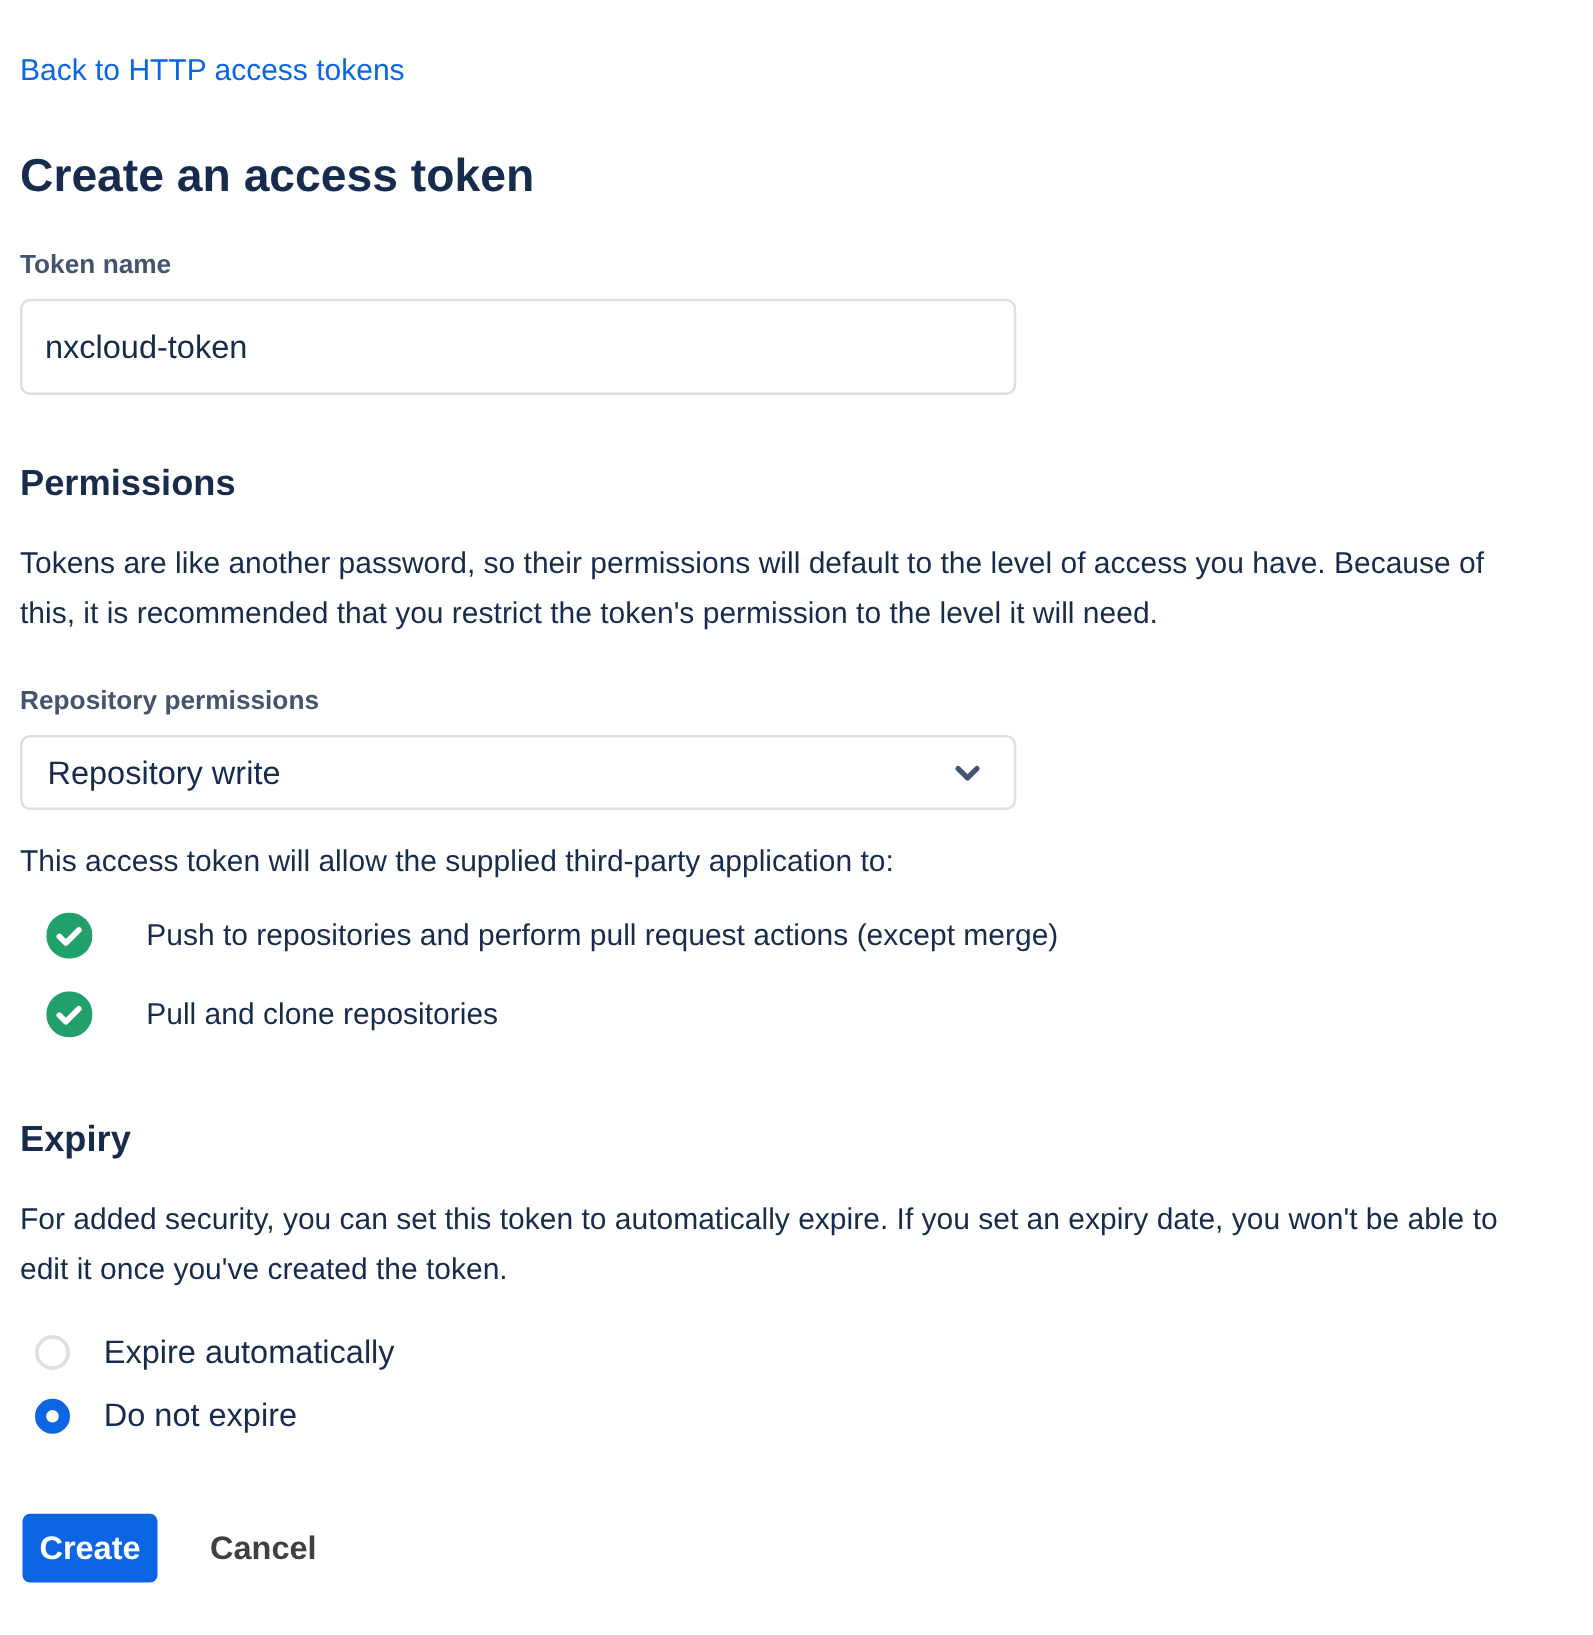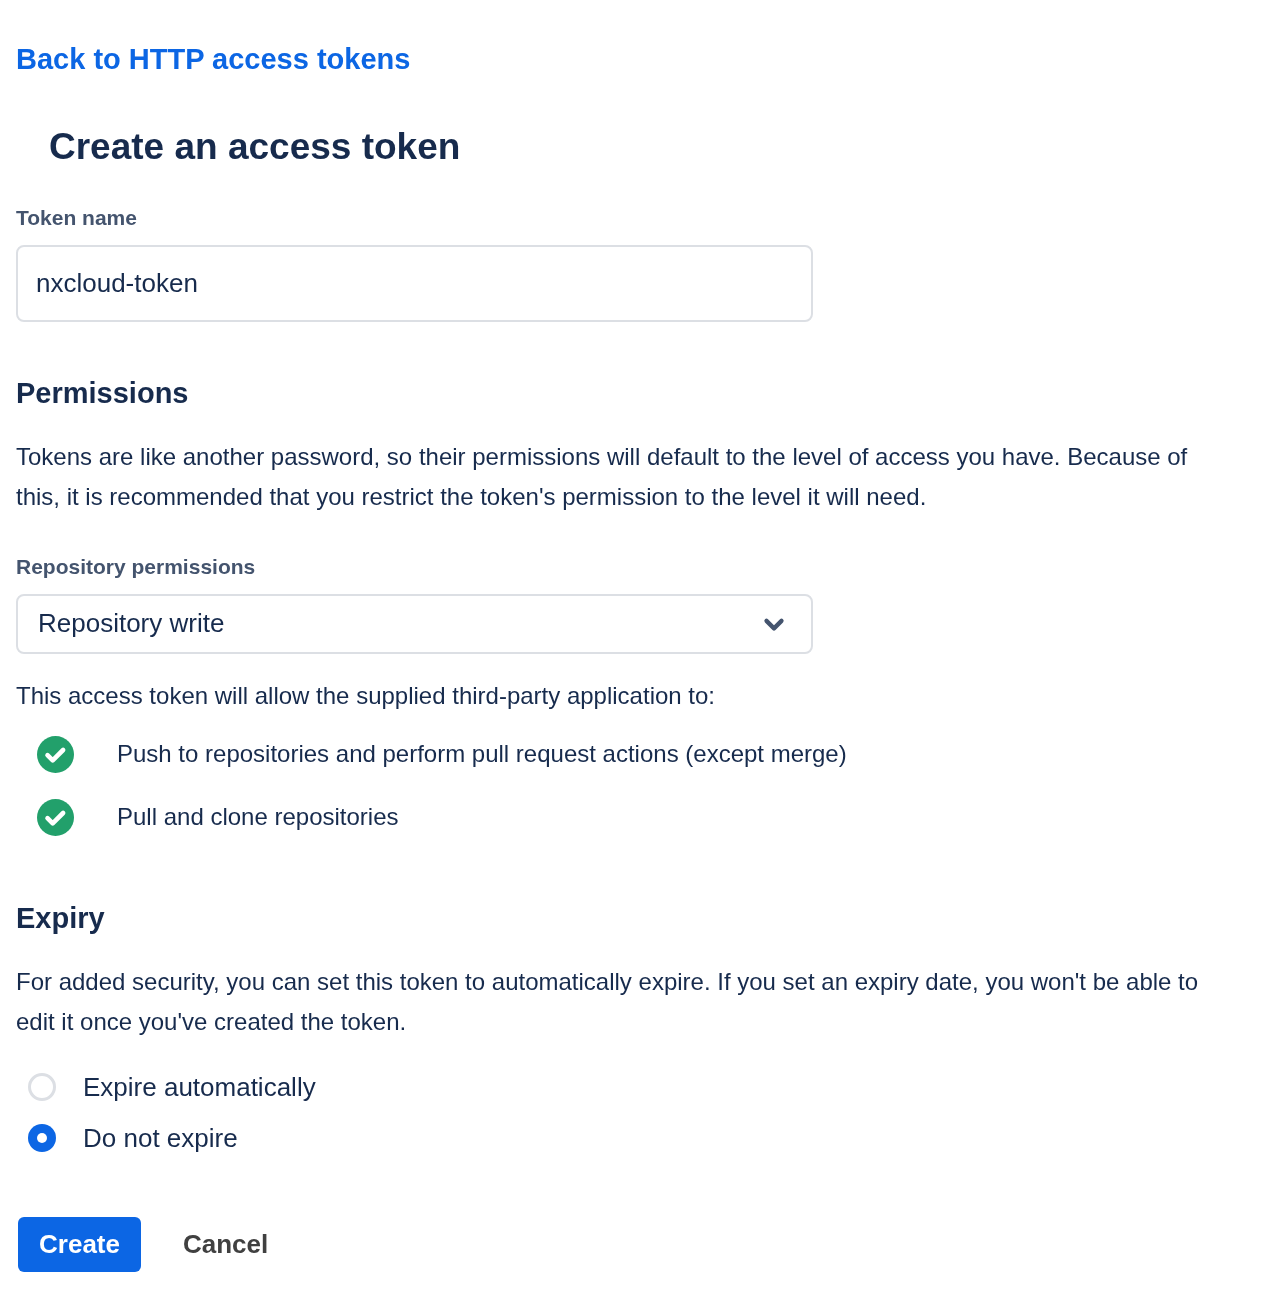--- a/index.html
+++ b/index.html
@@ -11,33 +11,32 @@
   }
   .page {
     width: 1274px;
     height: 1308px;
     padding: 44px 24px 0 16px;
     background: #ffffff;
   }
   .back-link {
     display: inline-block;
     color: #0C66E4;
-    font-size: 29px;
-    font-weight: 700;
+    font-size: 24px;
+    font-weight: 400;
     text-decoration: none;
     cursor: pointer;
     line-height: 1.1;
   }
   h1.page-title {
     margin-top: 50px;
     font-size: 37px;
     font-weight: 700;
     color: #172B4D;
     letter-spacing: 0;
-    margin-left: 33px;
   }
   .field-label {
     display: block;
     margin-top: 38px;
     font-size: 21px;
     font-weight: 700;
     color: #44546E;
   }
   .text-input {
     display: block;
@@ -142,21 +141,21 @@
     font-size: 26px;
     color: #172B4D;
   }
   .action-bar {
     margin-top: 63px;
     margin-left: 2px;
     display: flex;
     align-items: center;
   }
   .create-button {
-    width: 123px;
+    width: 108px;
     height: 55px;
     border: none;
     border-radius: 6px;
     background: #0C66E4;
     color: #ffffff;
     font-family: "Liberation Sans", sans-serif;
     font-size: 26px;
     font-weight: 700;
     cursor: pointer;
   }

